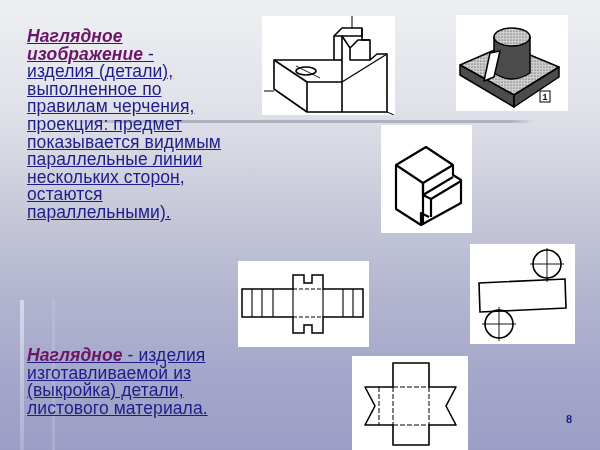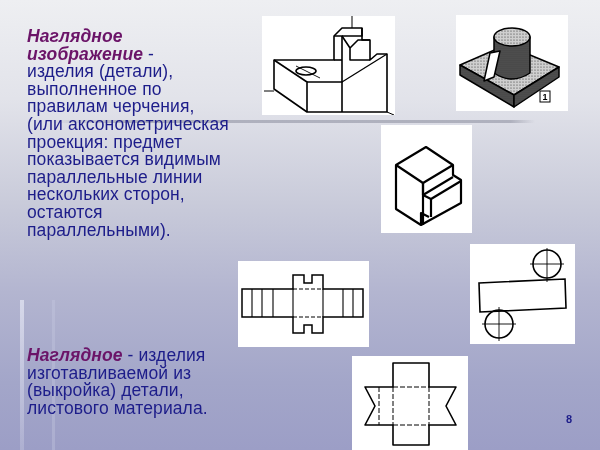--- a/index.html
+++ b/index.html
@@ -15,21 +15,21 @@
   .vline {
     position: absolute; left: 20px; top: 300px; width: 4px; height: 150px;
     background: linear-gradient(to bottom, rgba(230,232,245,0.7), rgba(200,202,225,0.4));
   }
   .vline2 {
     position: absolute; left: 52px; top: 300px; width: 3px; height: 150px;
     background: rgba(200,202,225,0.35);
   }
   .text-block {
     position: absolute; left: 27px; color: #1d1d8a;
-    font-size: 17.5px; line-height: 17.6px; letter-spacing: 0.1px;
+    font-size: 17.5px; line-height: 17.6px; letter-spacing: 0.1px; text-decoration: underline;
   }
   .term { color: #6b1468; font-weight: bold; font-style: italic; }
   .block1 { top: 28px; width: 240px; }
   .block2 { top: 347px; width: 240px; }
   .line { display: block; white-space: nowrap; }
   .pic { position: absolute; background: #fff; }
   .pic svg { width: 100%; height: 100%; display: block; }
   .page-num {
     position: absolute; left: 566px; top: 413px; font-size: 11px; font-weight: bold; color: #1d1d8a;
   }
@@ -40,21 +40,20 @@
 <div class="hline"></div>
 <div class="vline"></div>
 <div class="vline2"></div>
 
 <div class="text-block block1">
   <span class="line term">Наглядное</span>
   <span class="line"><span class="term">изображение</span><span> -</span></span>
   <span class="line">изделия (детали),</span>
   <span class="line">выполненное по</span>
   <span class="line">правилам черчения,</span>
-  <span class="line">(или аксонометрическая</span>
   <span class="line">проекция: предмет</span>
   <span class="line">показывается видимым</span>
   <span class="line">параллельные линии</span>
   <span class="line">нескольких сторон,</span>
   <span class="line">остаются</span>
   <span class="line">параллельными).</span>
 </div>
 
 <div class="text-block block2">
   <span class="line"><span class="term">Наглядное</span><span> - изделия</span></span>

